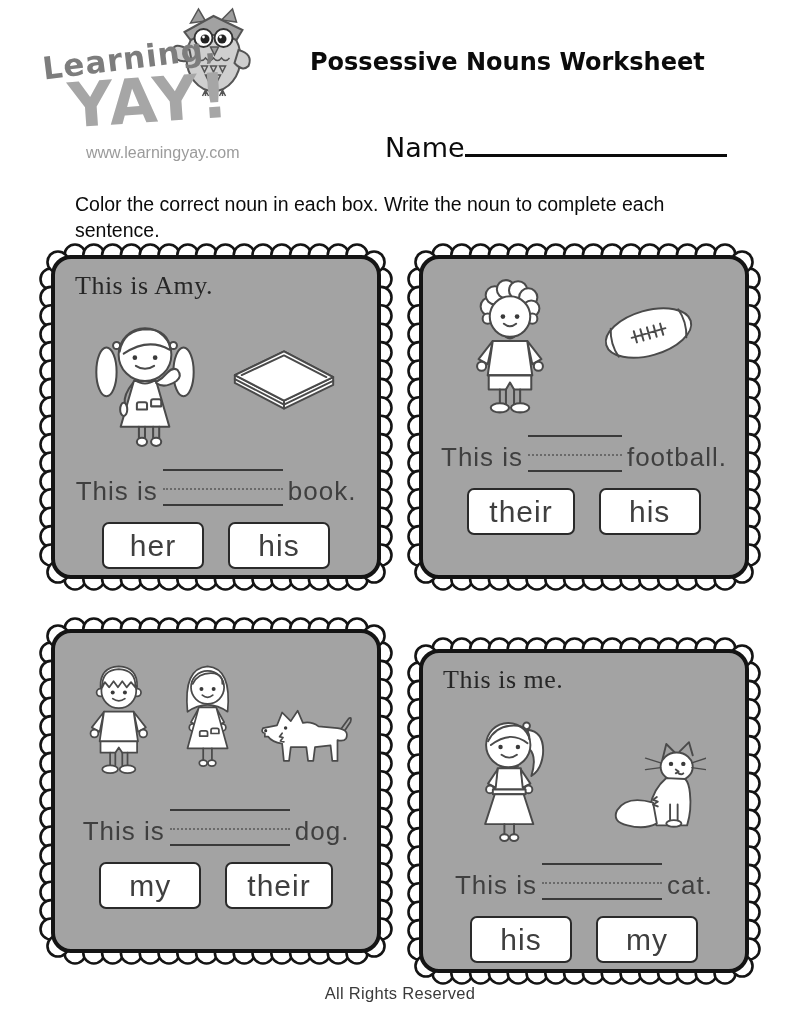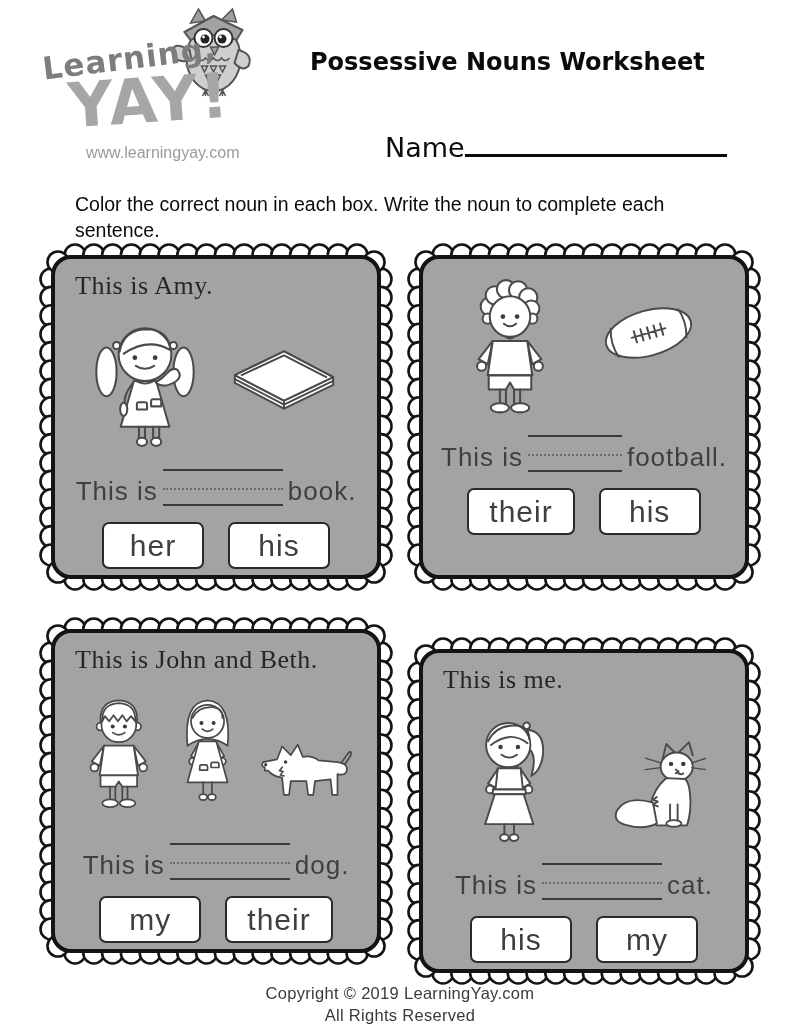--- a/index.html
+++ b/index.html
@@ -396,21 +396,20 @@
       <circle cx="343" cy="257.8" r="10.5" fill="#fff" stroke="#141414" stroke-width="2.6"></circle>
       <circle cx="343" cy="276.2" r="10.5" fill="#fff" stroke="#141414" stroke-width="2.6"></circle>
       <circle cx="343" cy="294.6" r="10.5" fill="#fff" stroke="#141414" stroke-width="2.6"></circle>
       <circle cx="343" cy="313" r="10.5" fill="#fff" stroke="#141414" stroke-width="2.6"></circle>
       <circle cx="19.96" cy="19.96" r="10.5" fill="#fff" stroke="#141414" stroke-width="2.6"></circle>
       <circle cx="336.04" cy="19.96" r="10.5" fill="#fff" stroke="#141414" stroke-width="2.6"></circle>
       <circle cx="19.96" cy="330.04" r="10.5" fill="#fff" stroke="#141414" stroke-width="2.6"></circle>
       <circle cx="336.04" cy="330.04" r="10.5" fill="#fff" stroke="#141414" stroke-width="2.6"></circle>
     </svg>
   <div class="card-inner">
-    <div class="card-heading">This is John and Beth.</div>
     <div class="card-art">
       <svg class="art" width="94" height="148" viewBox="0 0 100 155">
         <path class="w" d="M27,40 Q26,17 48,16 Q70,17 69,40 L64,34 L59,40 L54,33 L49,40 L44,33 L39,40 L34,33 L29,40 Z"></path>
         <circle class="w" cx="27" cy="46" r="4.5"></circle>
           <circle class="w" cx="69" cy="46" r="4.5"></circle>
         <circle class="w" cx="48" cy="44" r="20"></circle>
         <path d="M29,40 Q28,20 48,19 Q68,20 67,40 L62,34 L57,40 L52,33 L47,40 L42,33 L37,40 L32,34 Z" class="w"></path>
         <circle class="f" cx="41" cy="46" r="2.3"></circle>
           <circle class="f" cx="55" cy="46" r="2.3"></circle>
         <path d="M41,53 Q48,58 55,53"></path>
@@ -586,15 +585,14 @@
           <span>his</span>
         </div>
       <div class="pill">
           <span>my</span>
         </div>
     </div>
   </div>
 </div>
 
 <div class="footer">
-  <div>Copyright © 2019 LearningYay.com</div>
   <div>All Rights Reserved</div>
 </div>
 
 </body></html>

